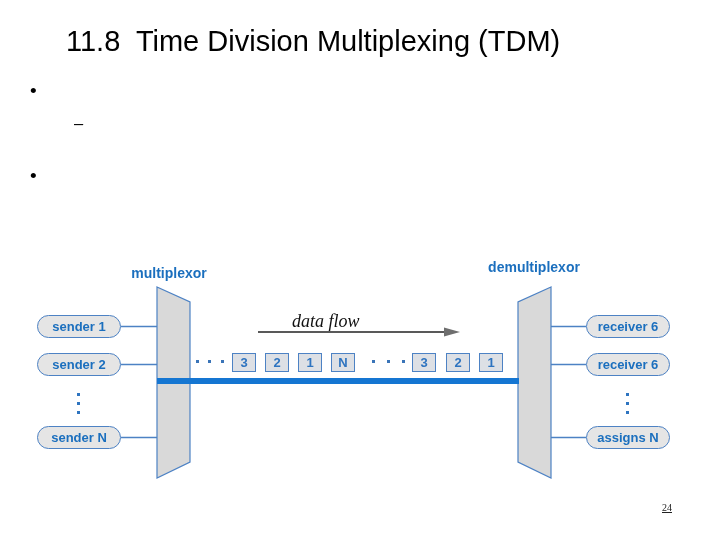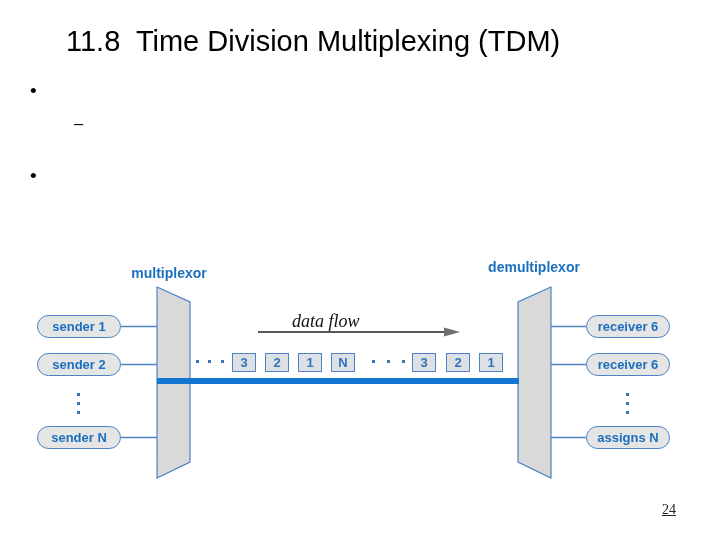--- a/index.html
+++ b/index.html
@@ -53,21 +53,21 @@
   .s1 { left:232px; } .s2 { left:265px; } .s3 { left:298px; } .s4 { left:331px; }
   .s5 { left:412px; } .s6 { left:446px; } .s7 { left:479px; }
 
   .dataflow {
     left:292px; top:311px; width:120px; 
     font-family:"Liberation Serif", serif; font-style:italic;
     font-size:18px; color:#111;
   }
 
   .pagenum {
-    left:662px; top:502px; font-size:14px;
+    left:662px; top:502px; font-size:10px;
     font-family:"Liberation Serif", serif; color:#222;text-decoration:underline;
   }
 
   svg.layer { position:absolute; left:0; top:0; }
 </style>
 </head>
 <body>
 
 <svg class="layer" width="720" height="540">
 

